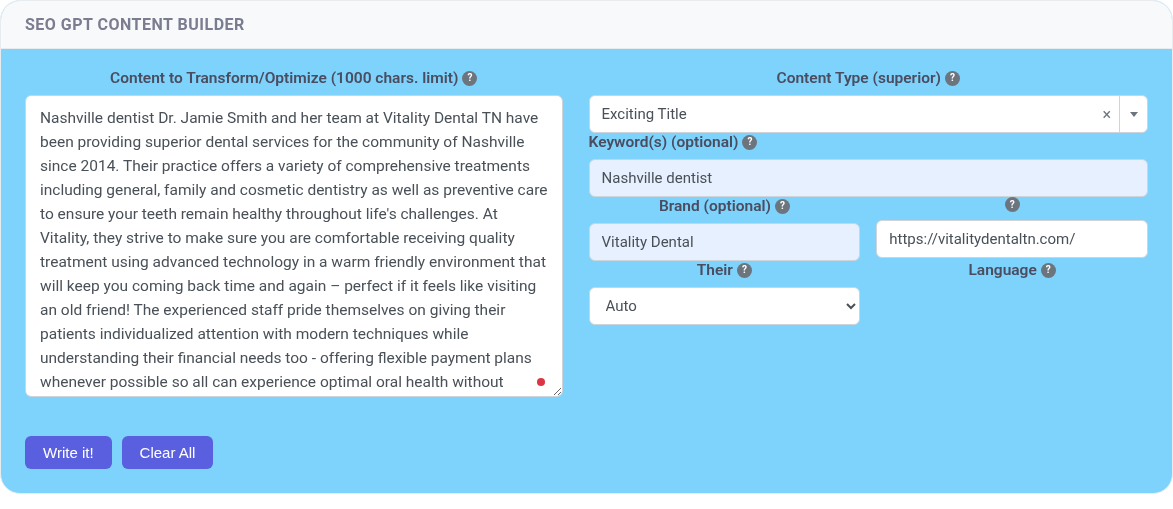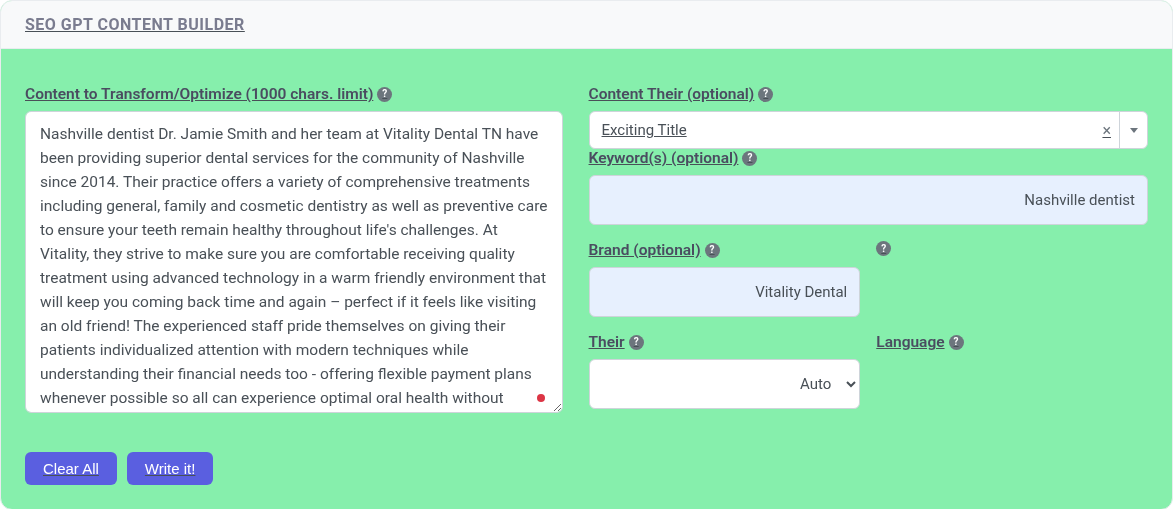--- a/index.html
+++ b/index.html
@@ -4,25 +4,24 @@
 <style>
   * { box-sizing: border-box; margin: 0; padding: 0; }
   body {
     font-family: -apple-system, BlinkMacSystemFont, "Segoe UI", Roboto, "Helvetica Neue", Arial, sans-serif;
     background: #ffffff;
     color: #495057;
     font-size: 14px;
   }
   .card {
     border: 1px solid #e9ecef;
-    border-radius: 12px;
+    border-radius: 20px;
     margin: 0;
-    background: #86efac;
+    background: #7dd3fc;
     overflow: hidden;
-    text-decoration: underline;
   }
   .card-header {
     background: #f8f9fa;
     padding: 14px 24px;
     border-bottom: 1px solid #e9ecef;
   }
   .card-title {
     font-size: 16px;
     font-weight: 700;
     letter-spacing: 0.5px;
@@ -39,21 +38,21 @@
   .col-right { flex: 1 1 51%; min-width: 0; }
   .form-label {
     display: flex;
     align-items: center;
     gap: 4px;
     font-size: 15.5px;
     font-weight: 600;
     color: #4a4c60;
     margin-bottom: 8px;
   }
-  .form-label:first-child { margin-top: 16px; }
+  .form-label:first-child { margin-top: 0; justify-content: center; }
   .help-icon {
     width: 15px; height: 15px;
     border-radius: 50%;
     background: #6c757d;
     color: #fff;
     display: inline-flex;
     align-items: center; justify-content: center;
     font-size: 10px; font-weight: 700;
     line-height: 1;
   }
@@ -65,29 +64,28 @@
     border: 1px solid #ced4da;
     border-radius: 6px;
     font-family: inherit;
     font-size: 15.5px;
     line-height: 1.55;
     color: #495057;
     background: #fff;
   }
   input.form-control, select.form-control {
     width: 100%;
-    height: 50px;
+    height: 38px;
     padding: 6px 12px;
     border: 1px solid #ced4da;
     border-radius: 6px;
     font-family: inherit;
     font-size: 15px;
     color: #495057;
     background: #fff;
-    text-align: right;
   }
   input.filled {
     background: #e7f0fe;
   }
   .select2 {
     display: flex;
     align-items: center;
     justify-content: space-between;
     width: 100%;
     height: 38px;
@@ -175,21 +173,21 @@
         </label>
         <div class="textarea-wrap">
           <textarea class="form-control" spellcheck="true" style="">Nashville dentist Dr. Jamie Smith and her team at Vitality Dental TN have been providing superior dental services for the community of Nashville since 2014. Their practice offers a variety of comprehensive treatments including general, family and cosmetic dentistry as well as preventive care to ensure your teeth remain healthy throughout life's challenges. At Vitality, they strive to make sure you are comfortable receiving quality treatment using advanced technology in a warm friendly environment that will keep you coming back time and again – perfect if it feels like visiting an old friend! The experienced staff pride themselves on giving their patients individualized attention with modern techniques while understanding their financial needs too - offering flexible payment plans whenever possible so all can experience optimal oral health without</textarea>
           <span class="rec-dot"></span>
         </div>
       </div>
 
       <div class="col-right">
 
         <label class="form-label">
-          <span>Content Their (optional)</span>
+          <span>Content Type (superior)</span>
           <span class="help-icon">?</span>
         </label>
         <div class="select2">
           <span class="select2-text">Exciting Title</span>
           <span class="select2-controls">
             <span class="clear-btn">×</span>
             <span class="caret-box">
               <span class="caret-down"></span>
             </span>
           </span>
@@ -206,20 +204,21 @@
             <label class="form-label">
               <span>Brand (optional)</span>
               <span class="help-icon">?</span>
             </label>
             <input type="text" class="form-control filled" value="Vitality Dental" style="">
           </div>
           <div>
             <label class="form-label">
               <span class="help-icon">?</span>
             </label>
+            <input type="text" class="form-control" value="https://vitalitydentaltn.com/" style="">
           </div>
         </div>
 
         <div class="two-up">
           <div>
             <label class="form-label">
               <span>Their</span>
               <span class="help-icon">?</span>
             </label>
             <select class="form-control">
@@ -231,17 +230,17 @@
               <span>Language</span>
               <span class="help-icon">?</span>
             </label>
           </div>
         </div>
 
       </div>
     </div>
 
     <div class="button-row">
+      <button class="btn">Write it!</button>
       <button class="btn">Clear All</button>
-      <button class="btn">Write it!</button>
     </div>
   </div>
 </div>
 
 </body></html>

